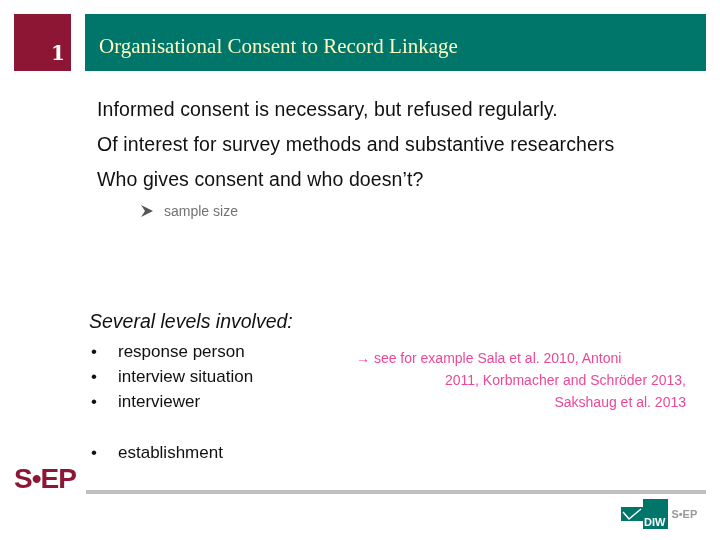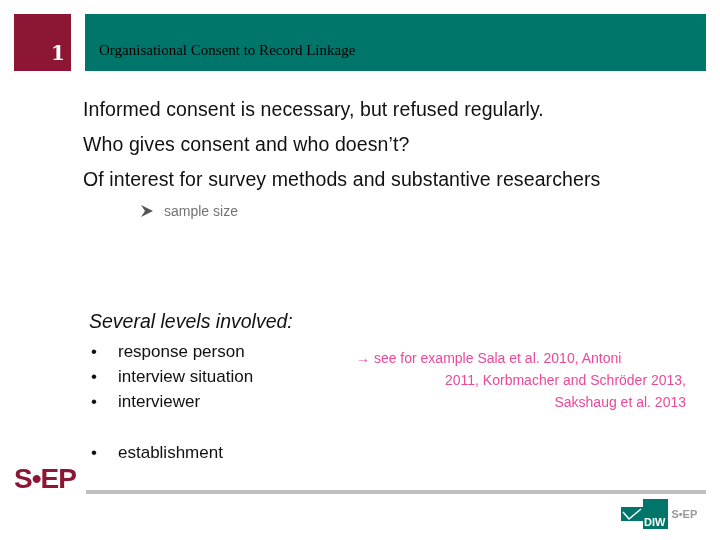--- a/index.html
+++ b/index.html
@@ -1,21 +1,21 @@
 <!DOCTYPE html>
 <html><head>
 <meta charset="utf-8">
 <style>
   html, body { margin: 0; padding: 0; background: #ffffff; }
   body { width: 720px; height: 540px; position: relative; overflow: hidden; font-family: "Liberation Sans", sans-serif; color: #1a1a1a; }
   .num-box { position: absolute; left: 14px; top: 14px; width: 57px; height: 57px; background: #8c1634; }
   .num-box span { position: absolute; right: 6px; bottom: 6px; color: #fff; font-family: "DejaVu Serif", serif; font-size: 20px; font-weight: bold; }
   .title-bar { position: absolute; left: 85px; top: 14px; width: 621px; height: 57px; background: #00766a; }
-  .title-bar span { position: absolute; left: 14px; bottom: 12px; color: #000000; font-family: "Liberation Serif", serif; font-size: 15px; }
-  .main { position: absolute; left: 83px; top: 92px; }
+  .title-bar span { position: absolute; left: 14px; bottom: 12px; color: #fef9c3; font-family: "Liberation Serif", serif; font-size: 21px; }
+  .main { position: absolute; left: 97px; top: 92px; }
   .main p { margin: 0; font-size: 19.5px; line-height: 35px; color: #111; letter-spacing: 0.1px; }
   .sub { position: absolute; left: 140px; }
   .sub .row { display: flex; align-items: center; height: 34px; font-size: 14px; color: #737373; }
   .arrow-icon { width: 14px; height: 14px; margin-right: 10px; display: inline-block; }
   .levels { position: absolute; left: 89px; top: 310px; }
   .levels .head { font-size: 19.5px; color: #111; font-style: italic; }
   .levels ul { list-style: none; margin: 6px 0 0 0; padding: 0; }
   .levels li { font-size: 17px; line-height: 25px; color: #111; display: flex; }
   .levels li .dot { width: 27px; padding-left: 2px; }
   .levels li.gap { margin-top: 26px; }
@@ -34,22 +34,22 @@
 
 <div class="num-box">
   <span>1</span>
 </div>
 <div class="title-bar">
   <span>Organisational Consent to Record Linkage</span>
 </div>
 
 <div class="main">
   <p>Informed consent is necessary, but refused regularly.</p>
+  <p>Of interest for survey methods and substantive researchers</p>
   <p>Who gives consent and who doesn’t?</p>
-  <p>Of interest for survey methods and substantive researchers</p>
 </div>
 
 <div class="sub" style="top:194px;">
   <div class="row">
     <svg class="arrow-icon" viewBox="0 0 14 14">
         <polygon points="1,1 13,7 1,13 5,7" fill="#555"></polygon>
       </svg>
     <span>sample size</span>
   </div>
 </div>

